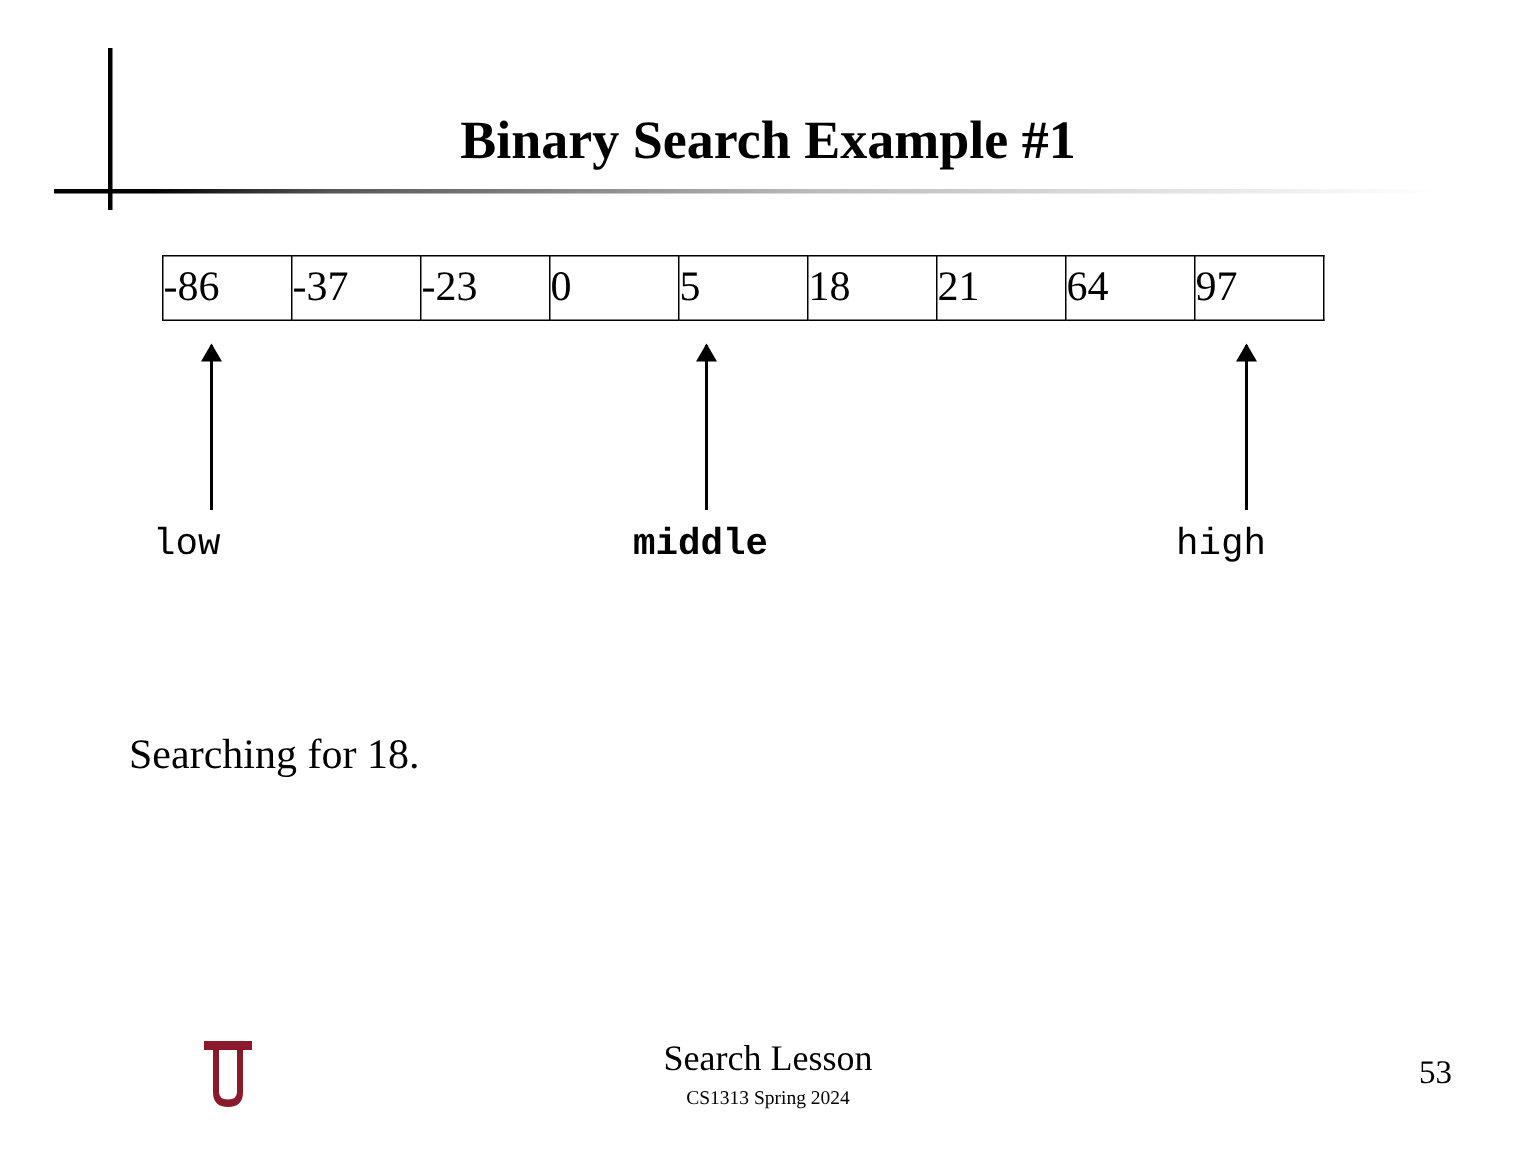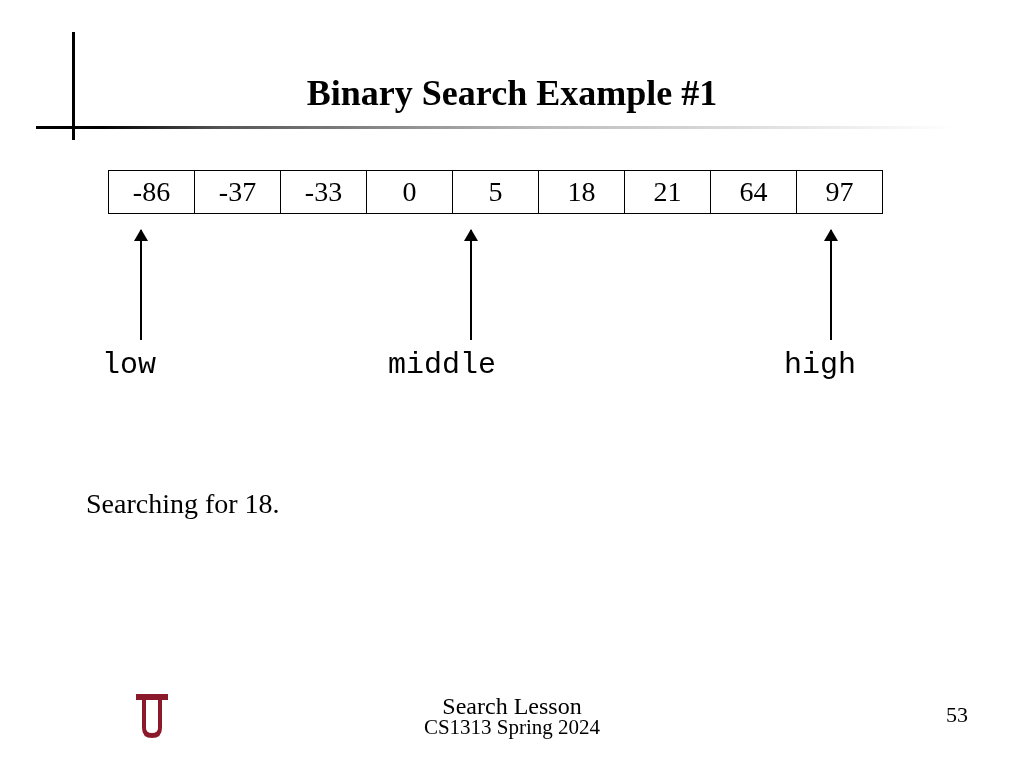--- a/index.html
+++ b/index.html
@@ -45,21 +45,21 @@
   .array {
     position: absolute;
     left: 108px;
     top: 170px;
     border-collapse: collapse;
   }
   .array td {
     border: 1.5px solid #000;
     width: 85px;
     height: 42px;
-    text-align: center;
+    text-align: left;
     font-size: 28px;
     font-family: "Times New Roman", Times, serif;
     padding: 0;
   }
 
   
   .arrow {
     position: absolute;
     width: 1.5px;
     background: #000;
@@ -76,24 +76,24 @@
     border-bottom: 12px solid #000;
   }
   .arrow-low    { left: 140px; top: 230px; height: 110px; }
   .arrow-middle { left: 470px; top: 230px; height: 110px; }
   .arrow-high   { left: 830px; top: 230px; height: 110px; }
 
   .ptr-label {
     position: absolute;
     top: 348px;
     font-family: "Courier New", Courier, monospace;
-    font-size: 30px;
+    font-size: 25px;
   }
   .lbl-low    { left: 102px; }
-  .lbl-middle { left: 388px; }
+  .lbl-middle { left: 422px; font-weight: bold; }
   .lbl-high   { left: 784px; }
 
   .caption {
     position: absolute;
     left: 86px;
     top: 488px;
     font-size: 28px;
   }
 
   
@@ -102,21 +102,21 @@
     left: 0; right: 0;
     bottom: 48px;
     text-align: center;
     font-size: 24px;
   }
   .footer-sub {
     position: absolute;
     left: 0; right: 0;
     bottom: 28px;
     text-align: center;
-    font-size: 21px;
+    font-size: 13px;
   }
   .page-num {
     position: absolute;
     right: 56px;
     bottom: 40px;
     font-size: 22px;
   }
   .ou-logo {
     position: absolute;
     left: 130px;
@@ -132,21 +132,21 @@
 <div class="vline"></div>
 <div class="hline"></div>
 
 <div class="title">Binary Search Example #1</div>
 
 <table class="array">
   <tbody>
       <tr>
     <td>-86</td>
     <td>-37</td>
-    <td>-33</td>
+    <td>-23</td>
     <td>0</td>
     <td>5</td>
     <td>18</td>
     <td>21</td>
     <td>64</td>
     <td>97</td>
   </tr>
 </tbody>
   </table>
 

